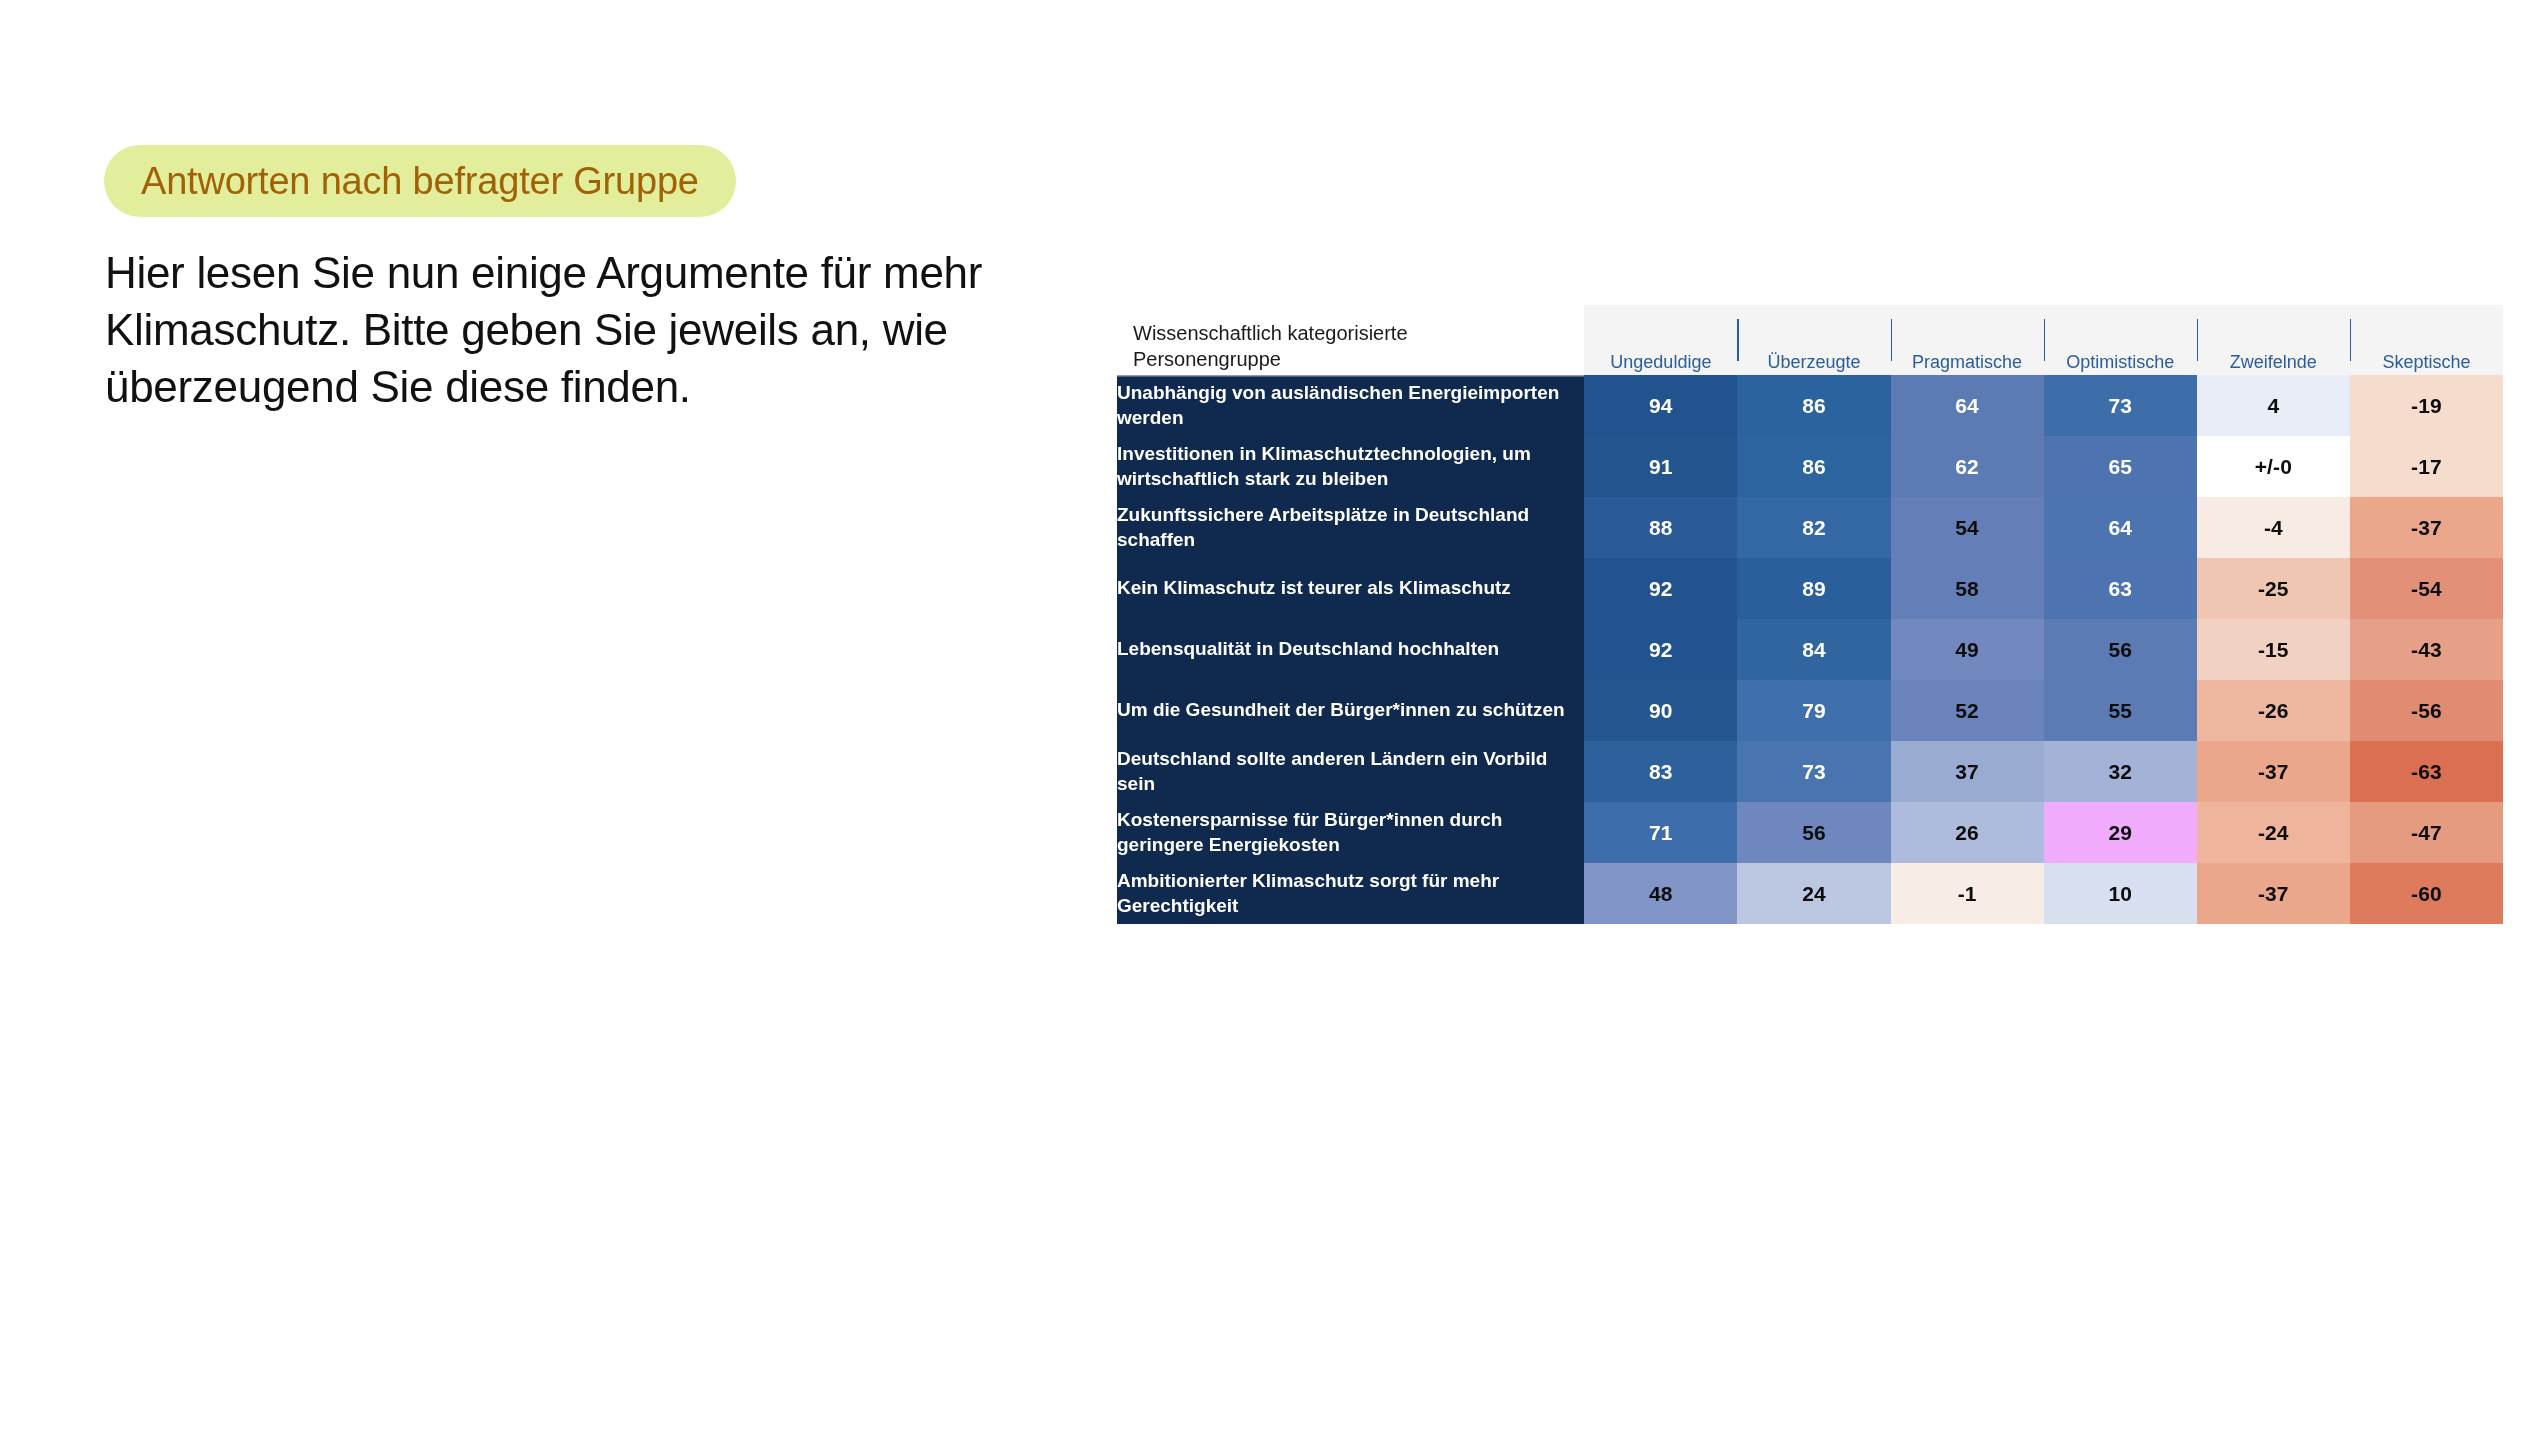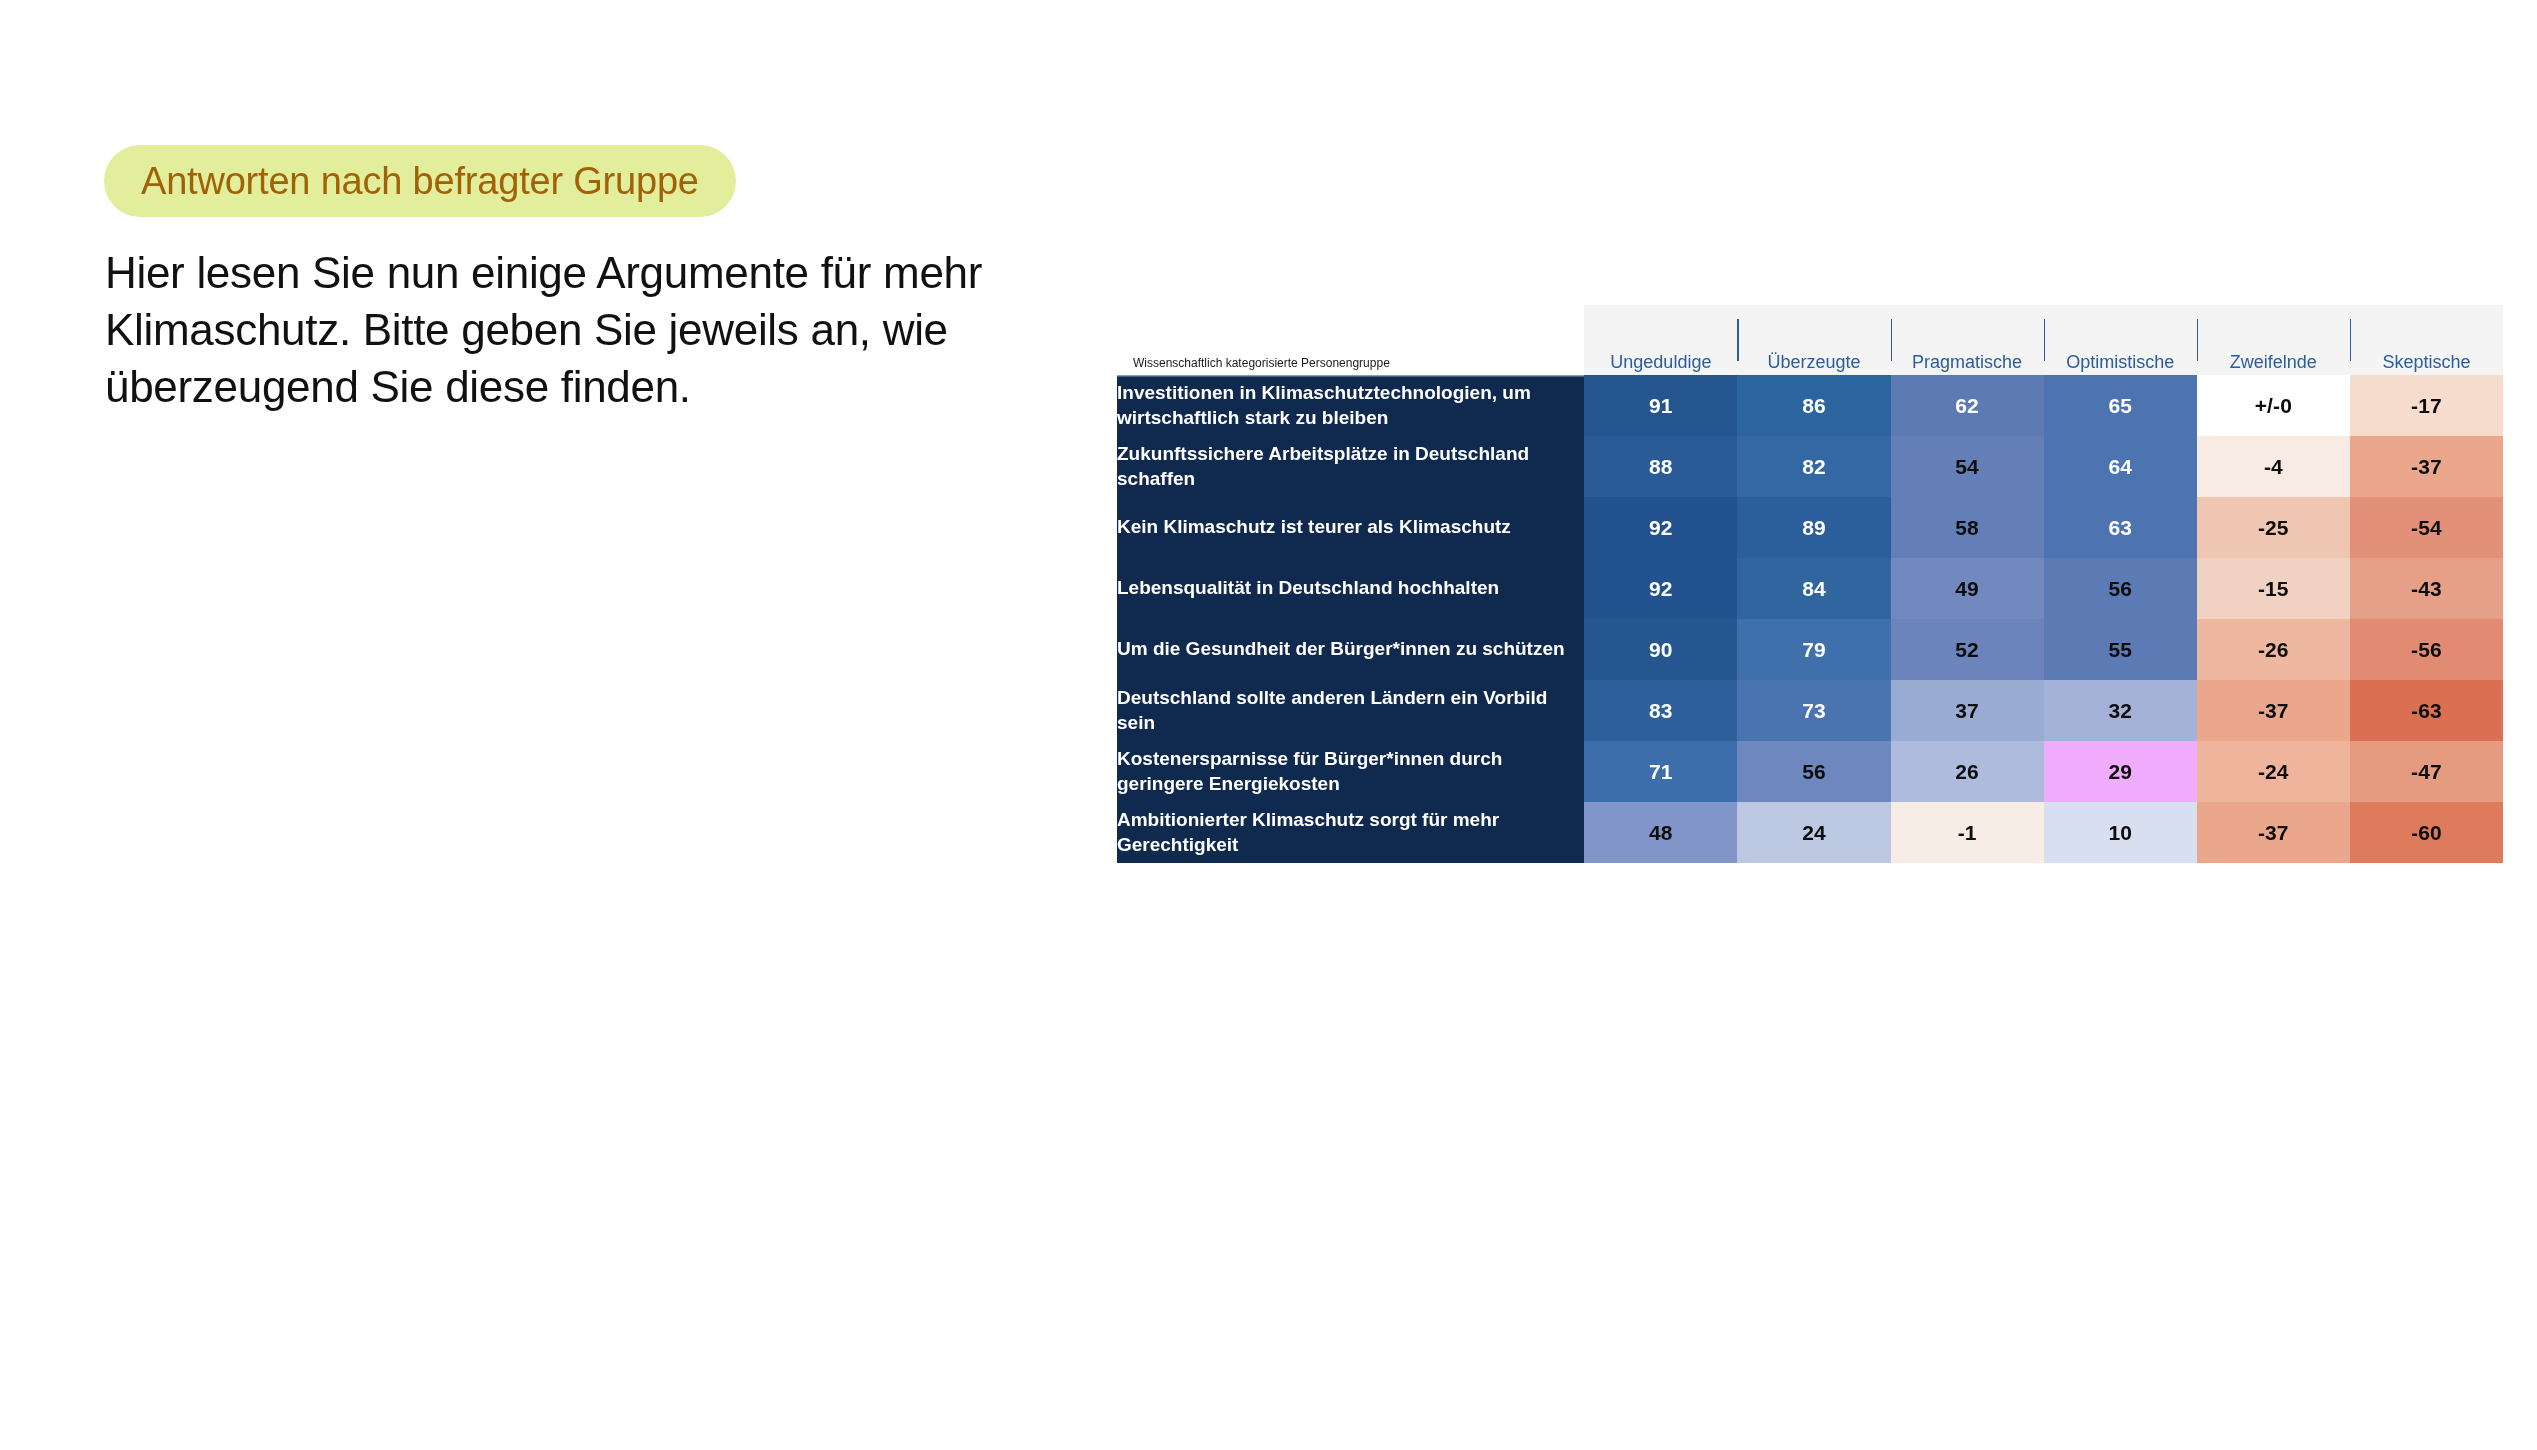--- a/index.html
+++ b/index.html
@@ -76,21 +76,21 @@
     height: 67px;
   }
   th.hdr-label {
     background: #ffffff;
     text-align: left;
     vertical-align: middle;
     padding: 0 0 3px 16px !important;
   }
   th.hdr-label .hdr-label-text {
     display: block;
-    font-size: 12px;
+    font-size: 20px;
     line-height: 1.30;
     color: #1a1a1a;
     font-weight: 400;
     max-width: 325px;
   }
   th.hdr-col {
     background: #f4f4f4;
     position: relative;
     text-align: center;
     vertical-align: middle;
@@ -191,20 +191,29 @@
         <span class="hdr-col-text">Zweifelnde</span>
       </th>
       <th class="hdr-col">
         <span class="col-divider"></span>
         <span class="hdr-col-text">Skeptische</span>
       </th>
     </tr>
   </thead>
   <tbody id="heatmap-body">
       <tr>
+        <td class="row-label">Unabhängig von ausländischen Energieimporten werden</td>
+        <td class="cell light-text" style="background: rgb(35, 83, 142);">94</td>
+        <td class="cell light-text" style="background: rgb(43, 99, 159);">86</td>
+        <td class="cell light-text" style="background: rgb(92, 122, 180);">64</td>
+        <td class="cell light-text" style="background: rgb(61, 110, 170);">73</td>
+        <td class="cell dark-text" style="background: rgb(233, 237, 247);">4</td>
+        <td class="cell dark-text" style="background: rgb(246, 220, 205);">-19</td>
+      </tr>
+      <tr>
         <td class="row-label">Investitionen in Klimaschutztechnologien, um wirtschaftlich stark zu bleiben</td>
         <td class="cell light-text" style="background: rgb(37, 85, 143);">91</td>
         <td class="cell light-text" style="background: rgb(44, 100, 160);">86</td>
         <td class="cell light-text" style="background: rgb(92, 122, 180);">62</td>
         <td class="cell light-text" style="background: rgb(77, 116, 176);">65</td>
         <td class="cell dark-text" style="background: rgb(255, 255, 255);">+/-0</td>
         <td class="cell dark-text" style="background: rgb(246, 220, 205);">-17</td>
       </tr>
       <tr>
         <td class="row-label">Zukunftssichere Arbeitsplätze in Deutschland schaffen</td>

